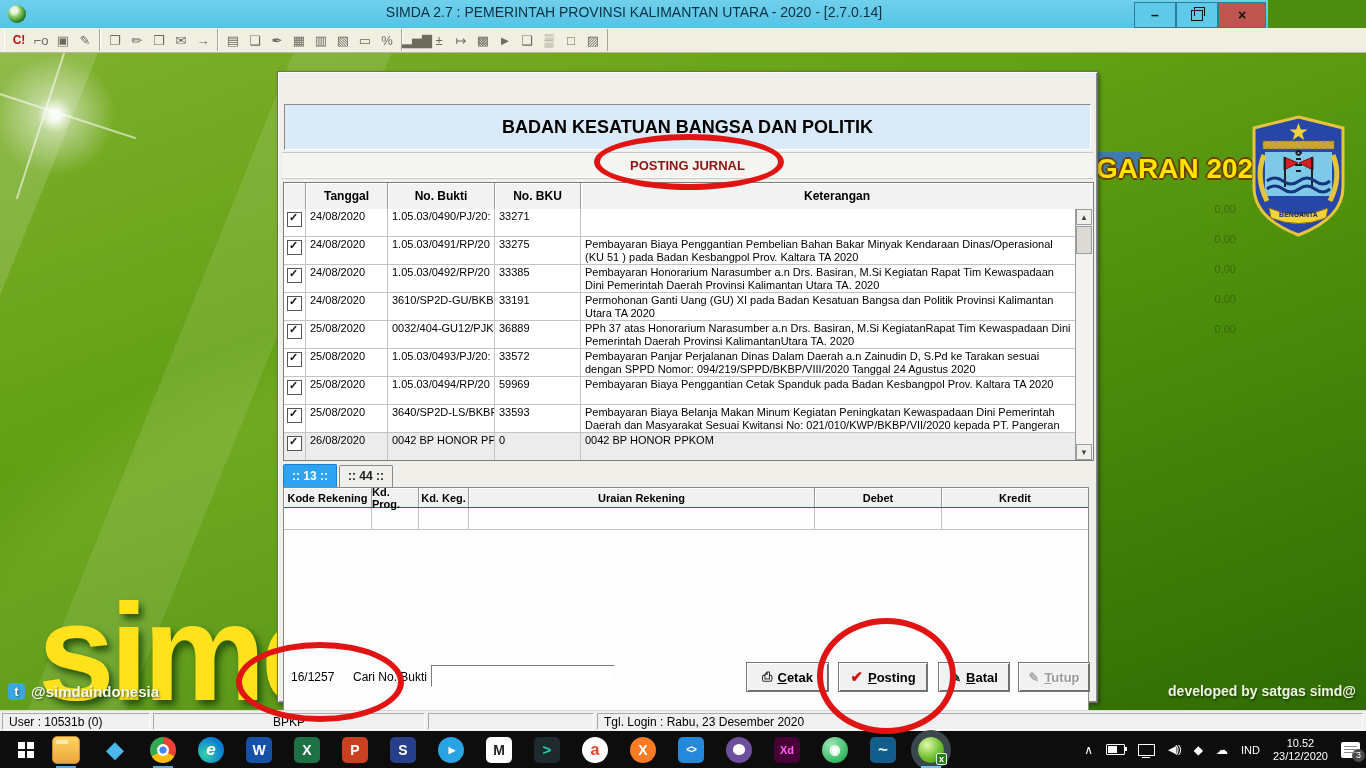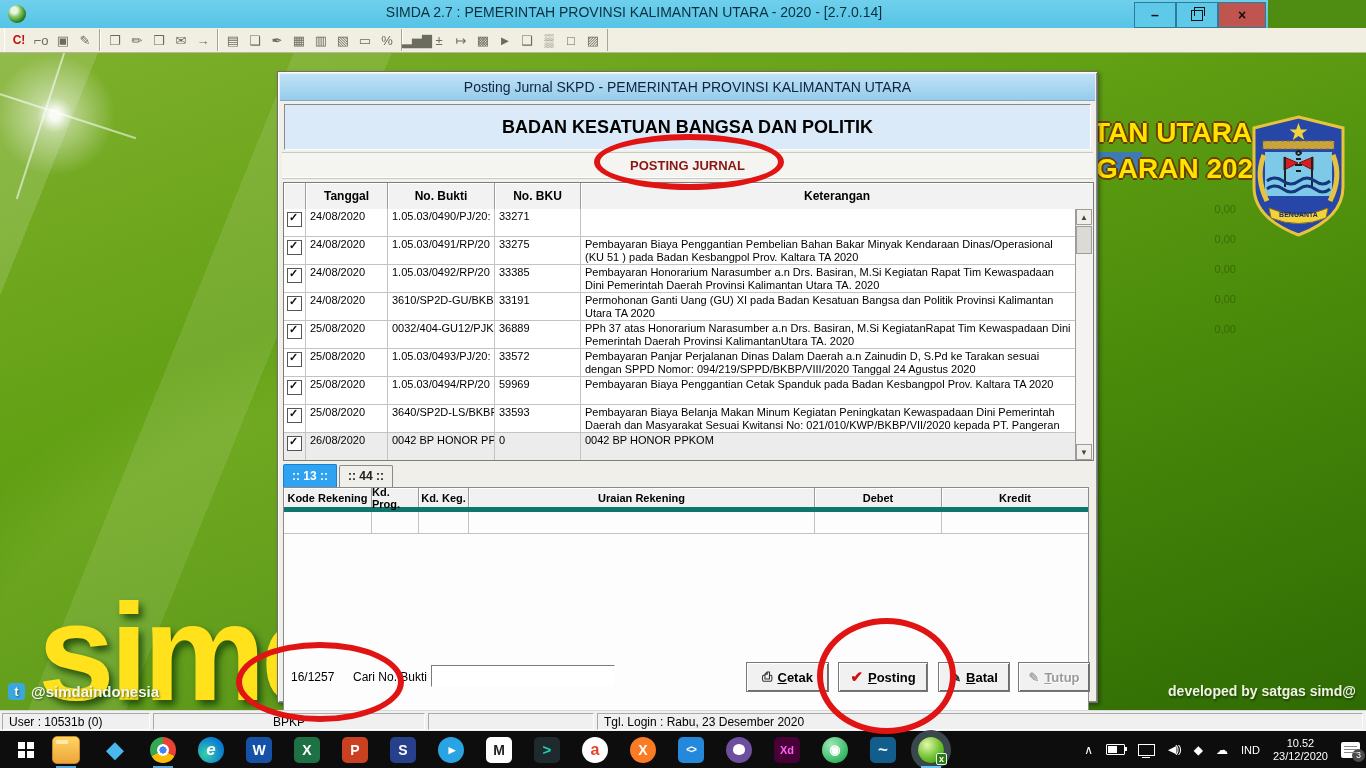--- a/index.html
+++ b/index.html
@@ -94,21 +94,21 @@
   .sthumb{position:absolute;left:0;top:17px;width:16px;height:28px;background:#dcdad4;border:1px solid #9c9c9c;box-sizing:border-box;}
 
   
   .tabs{position:absolute;left:5px;top:392px;height:23px;display:flex;align-items:center;gap:2px;}
   .tab{height:21px;padding:0 8px;display:flex;align-items:center;font-size:12px;font-weight:bold;
     border:1px solid #8a8a8a;border-bottom:none;background:#f0efe9;color:#222;border-radius:2px 2px 0 0;}
   .tab.active{background:#2ea3f2;color:#fff;border-color:#1b7fd0;height:23px;}
 
   
   .detail{position:absolute;left:5px;top:415px;width:806px;height:240px;background:#fdfdfd;border:1px solid #8a8a8a;box-sizing:border-box;}
-  .d-head{display:flex;height:19px;background:#f1f1f1;border-bottom:5px solid #0f766e;}
+  .d-head{display:flex;height:19px;background:#f1f1f1;border-bottom:1px solid #0f766e;}
   .d-hc{box-sizing:border-box;border-right:1px solid #9c9c9c;box-shadow:inset 1px 1px 0 #fff;
     display:flex;align-items:center;justify-content:center;font-size:11px;font-weight:bold;}
   .d-row{display:flex;height:21px;border-bottom:1px solid #c3c3c3;}
   .d-c{box-sizing:border-box;border-right:1px solid #c3c3c3;}
   .dw0{width:88px;min-width:88px;}.dw1{width:47px;min-width:47px;}.dw2{width:50px;min-width:50px;}
   .dw3{flex:1;}.dw4{width:127px;min-width:127px;}.dw5{width:146px;min-width:146px;border-right:none;}
 
   
   .dlg-footer{position:absolute;left:0;right:0;top:586px;height:40px;}
   .rec-counter{position:absolute;left:13px;top:12px;font-size:12px;color:#000;}
@@ -201,21 +201,20 @@
 <body>
 
 <div id="screen" data-name="screen">
 
   <div class="desktop" data-name="desktop">
     <div class="swoosh" data-name="wallpaper-swoosh"></div>
     <div class="flare-line1" data-name="lens-flare"></div>
     <div class="flare-line2" data-name="lens-flare"></div>
     <div class="wallpaper-word" data-name="wallpaper-simda-word">simda</div>
     <div class="bg-chip" data-name="background-highlight-chip"></div>
-    <div class="banner1" data-name="desktop-banner-line1">TAN UTARA</div>
     <div class="banner2" data-name="desktop-banner-line2">GARAN 2020</div>
     <div class="faint-col" data-name="background-report-values">
 
     <div data-name="background-report-value">0,00</div>
         <div data-name="background-report-value">0,00</div>
         <div data-name="background-report-value">0,00</div>
         <div data-name="background-report-value">0,00</div>
         <div data-name="background-report-value">0,00</div>
       </div>
 
@@ -241,21 +240,20 @@
     <div class="social" data-name="desktop-social-row">
       <span class="tw-ico" data-name="twitter-icon">t</span>
       <span data-name="twitter-handle">@simdaindonesia</span>
       <span class="em-ico" data-name="email-icon">✉</span>
       <span data-name="email-text">simda</span>
     </div>
     <div class="dev-credit" data-name="developer-credit">developed by satgas simd@</div>
   </div>
 
   <div class="dialog" data-name="posting-jurnal-dialog">
-    <div class="dlg-title" data-name="dialog-titlebar">Posting Jurnal SKPD - PEMERINTAH PROVINSI KALIMANTAN UTARA</div>
     <div class="dlg-agency" data-name="agency-heading">BADAN KESATUAN BANGSA DAN POLITIK</div>
     <div class="dlg-section" data-name="section-heading">POSTING JURNAL</div>
 
     <div class="grid1" data-name="journal-table">
       <div class="g-head" data-name="journal-table-header">
         <div class="g-hc w-chk" data-name="column-header-check"></div>
         <div class="g-hc w-tgl" data-name="column-header-tanggal">Tanggal</div>
         <div class="g-hc w-bkt" data-name="column-header-no-bukti">No. Bukti</div>
         <div class="g-hc w-bku" data-name="column-header-no-bku">No. BKU</div>
         <div class="g-hc w-ket" data-name="column-header-keterangan">Keterangan</div>

